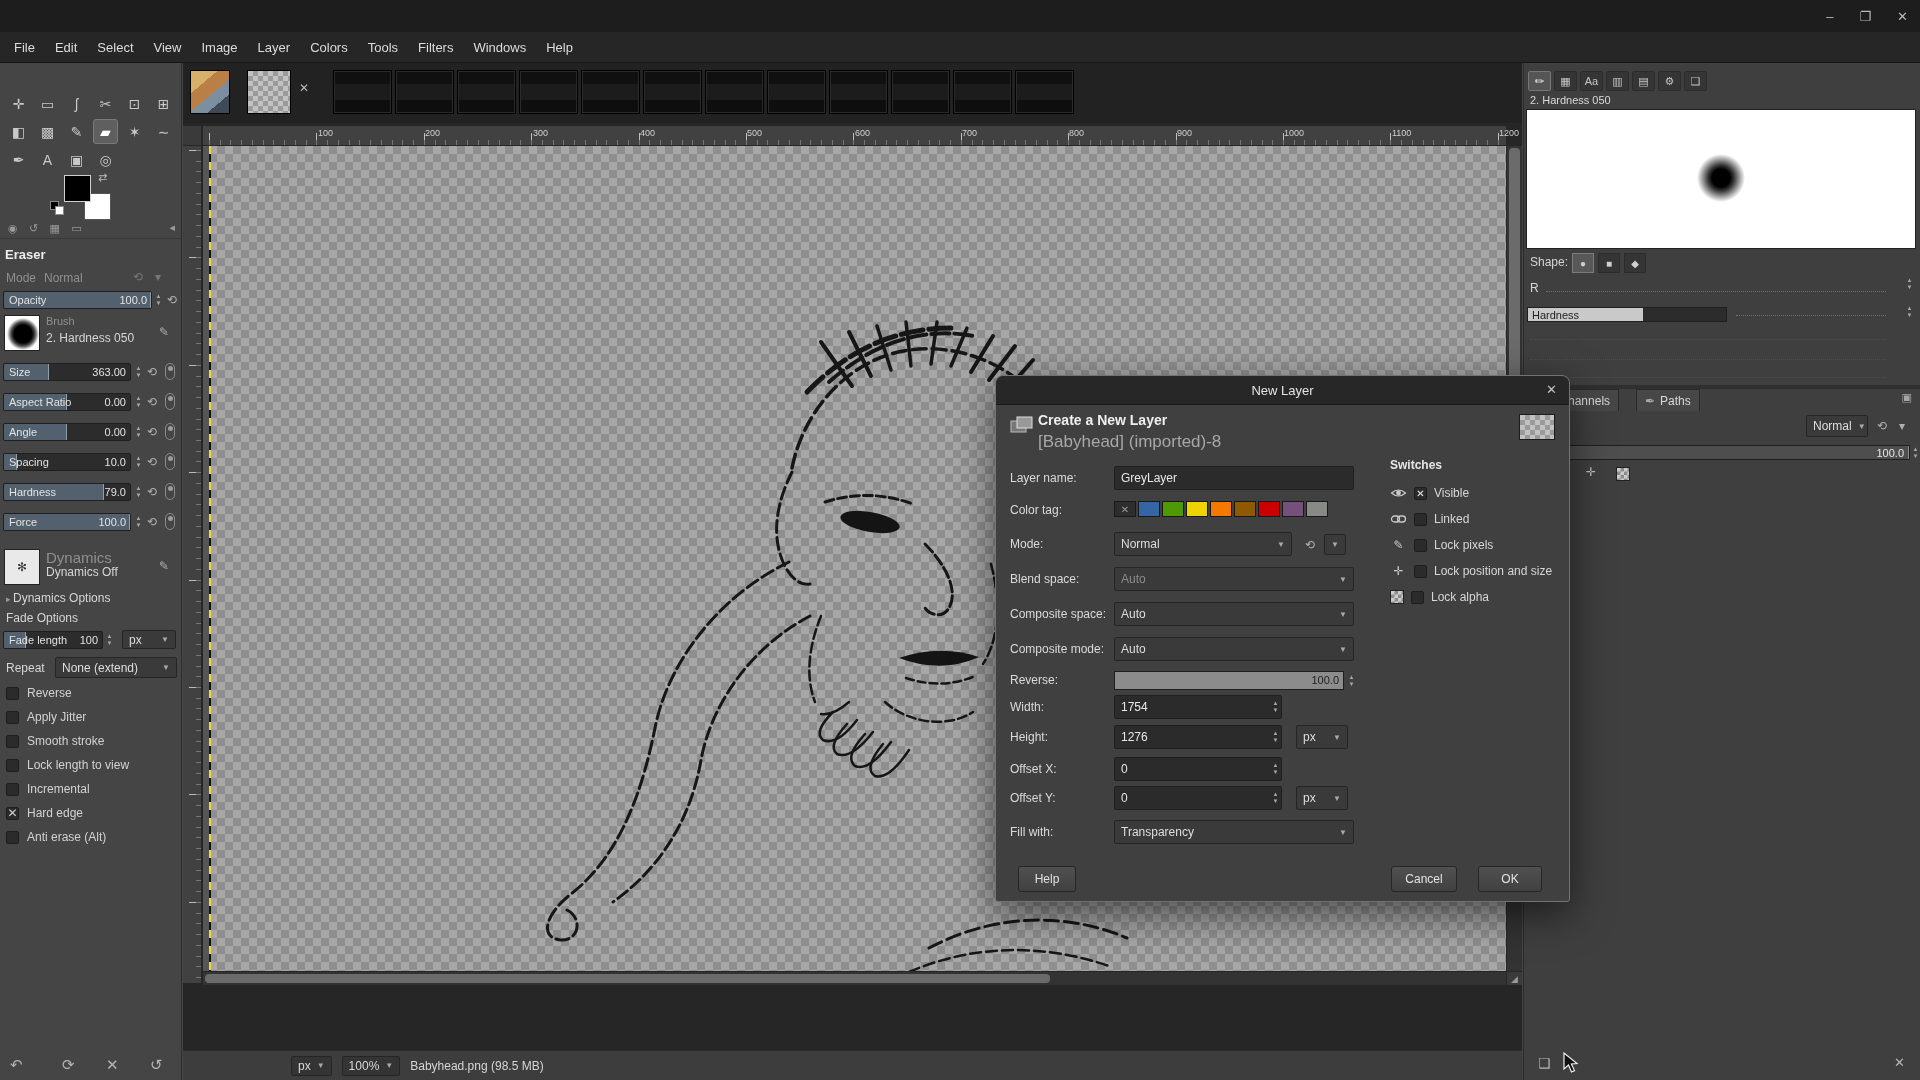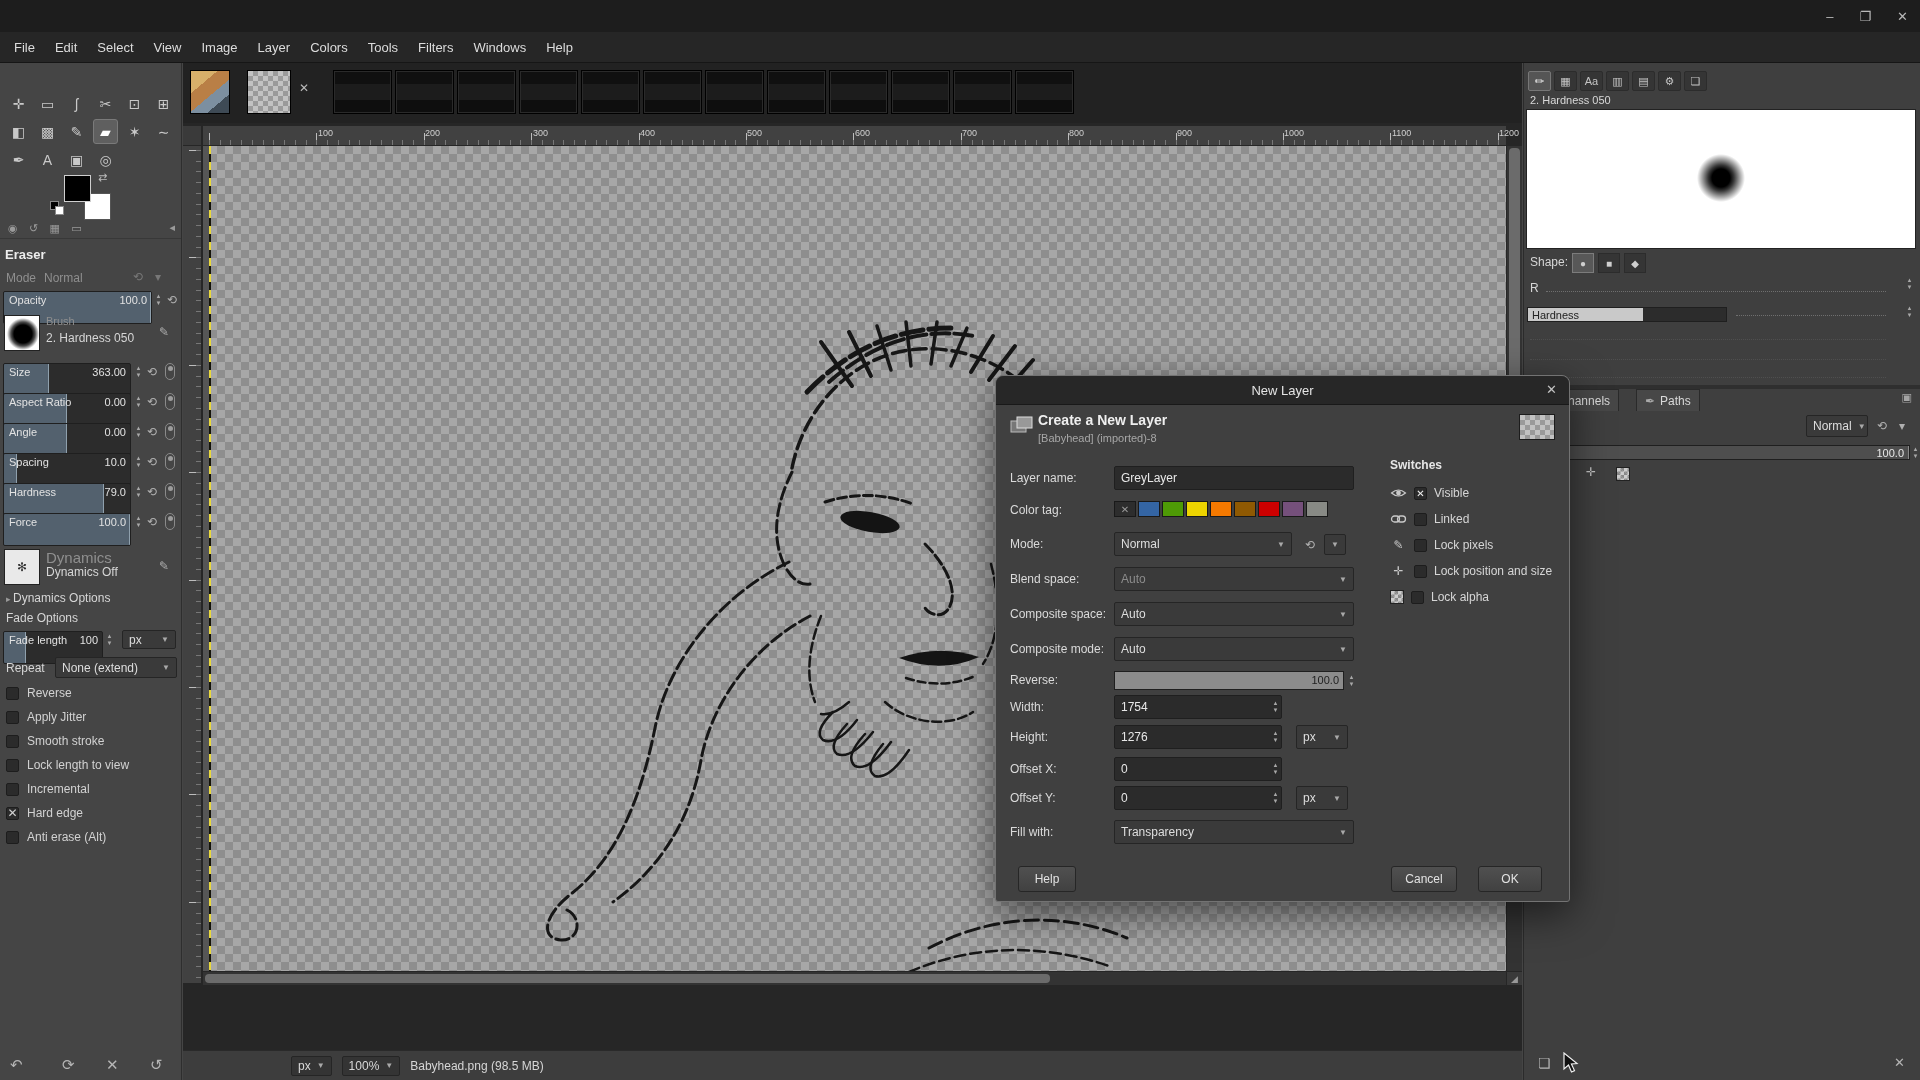--- a/index.html
+++ b/index.html
@@ -20,21 +20,21 @@
   .fgbg .swap{position:absolute;left:98px;top:108px;font-size:11px;color:#bbb}
   .fgbg .mini{position:absolute;left:50px;top:138px;width:14px;height:14px}
   .fgbg .mini i{position:absolute;width:9px;height:9px;border:1px solid #888}
   .fgbg .mini i.b{left:0;top:0;background:#000}
   .fgbg .mini i.w{left:5px;top:5px;background:#fff}
   .dockrow{position:absolute;top:158px;left:0;right:0;height:18px;border-bottom:1px solid #383838}
   .dockrow span{color:#9a9a9a;font-size:11px;margin-left:8px}
   .opt-title{position:absolute;left:5px;top:184px;font-size:13px;font-weight:bold;color:#ececec}
   .dimtext{color:#8f8f8f}
   
-  .gbar{position:absolute;height:33px;background:#2c2c2c;border:1px solid #1f1f1f;border-radius:2px;overflow:hidden}
+  .gbar{position:absolute;height:18px;background:#2c2c2c;border:1px solid #1f1f1f;border-radius:2px;overflow:hidden}
   .gfill{position:absolute;left:0;top:0;bottom:0;background:#53616e;border-right:1px solid #8fa0ad}
   .glabel{position:absolute;left:5px;top:2px;font-size:11px;color:#e2e2e2;z-index:2;white-space:nowrap}
   .gval{position:absolute;right:4px;top:2px;font-size:11px;color:#e2e2e2;z-index:2}
   .spin{position:absolute;width:11px;height:17px;display:flex;flex-direction:column;align-items:center;justify-content:center;color:#a8a8a8;font-size:6px;line-height:7px}
   .icbtn{position:absolute;color:#b0b0b0;font-size:12px;width:16px;height:17px;display:flex;align-items:center;justify-content:center}
   .pill{position:absolute;width:10px;height:17px;border:1px solid #8a8a8a;border-radius:5px}
   .pill::after{content:"";position:absolute;left:1.5px;top:2px;width:5px;height:5px;border-radius:50%;background:#9c9c9c}
   .checkbox{width:13px;height:13px;border:1px solid #1d1d1d;background:#2b2b2b;display:inline-flex;align-items:center;justify-content:center;font-size:10px;color:#f0f0f0;border-radius:2px;flex:none}
   .checkbox.on::after{content:"✕"}
   .cbrow{position:absolute;left:6px;display:flex;align-items:center;gap:8px;height:16px}
@@ -64,21 +64,21 @@
   .hscroll .hthumb{position:absolute;top:2px;bottom:2px;left:2px;width:845px;background:#6b6b6b;border-radius:4px}
   .navcorner{position:absolute;right:0;bottom:95px;width:15px;height:13px;background:#3a3a3a;color:#999;font-size:9px;display:flex;align-items:center;justify-content:center}
   .statusbar{position:absolute;left:0;right:0;bottom:0;height:30px;background:#3d3d3d;border-top:1px solid #2a2a2a;display:flex;align-items:center;gap:10px;padding-left:108px;font-size:12px}
   .sb-dd{height:20px;padding:0 6px;display:flex;align-items:center;background:#343434;border:1px solid #252525;border-radius:2px;color:#d8d8d8}
   
   .dialog{position:absolute;left:995px;top:375px;width:575px;height:527px;background:#404040;border:1px solid #737373;border-radius:8px 8px 3px 3px;box-shadow:0 12px 40px rgba(0,0,0,.55);z-index:50}
   .dlg-titlebar{position:absolute;top:0;left:0;right:0;height:29px;background:#272727;border-radius:8px 8px 0 0;display:flex;align-items:center;justify-content:center;font-size:13px;color:#e4e4e4;border-bottom:1px solid #191919}
   .dlg-close{position:absolute;right:12px;top:6px;color:#c3c3c3;font-size:13px}
   .dlg-hdr-ic{position:absolute;left:14px;top:40px}
   .dlg-heading{position:absolute;left:42px;top:36px;font-size:14px;font-weight:bold;color:#efefef}
-  .dlg-sub{position:absolute;left:42px;top:56px;font-size:11px;color:#a7a7a7}
+  .dlg-sub{position:absolute;left:42px;top:56px;font-size:17px;color:#a7a7a7}
   .dlg-thumb{position:absolute;right:14px;top:38px;width:36px;height:26px;border:1px solid #1c1c1c}
   .drow{position:absolute;left:14px;width:550px;height:24px}
   .dlabel{position:absolute;left:0;top:5px;font-size:12px;color:#dadada;white-space:nowrap}
   .dctl{position:absolute;left:104px;top:0}
   .txtinput{background:#2b2b2b;border:1px solid #1f1f1f;color:#e8e8e8;font-size:12px;padding:0 6px;height:24px;width:240px;font-family:inherit;border-radius:2px}
   .spinbox{position:relative;width:168px;height:24px;background:#2b2b2b;border:1px solid #1f1f1f;border-radius:2px;color:#e8e8e8;font-size:12px;display:flex;align-items:center;padding:0 6px}
   .spinbox .spin{right:0;top:2px}
   .tagswatch{width:22px;height:16px;border:1px solid #191919;display:inline-flex;align-items:center;justify-content:center;font-size:10px;color:#9a9a9a;margin-right:2px}
   .swcol-title{position:absolute;left:394px;top:82px;font-size:12px;font-weight:bold;color:#e6e6e6}
   .swrow{position:absolute;left:394px;display:flex;align-items:center;gap:7px;height:18px}

